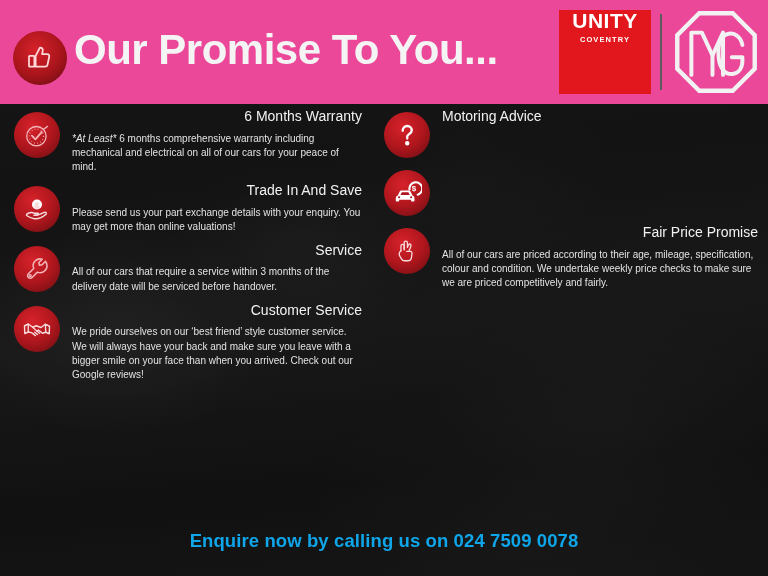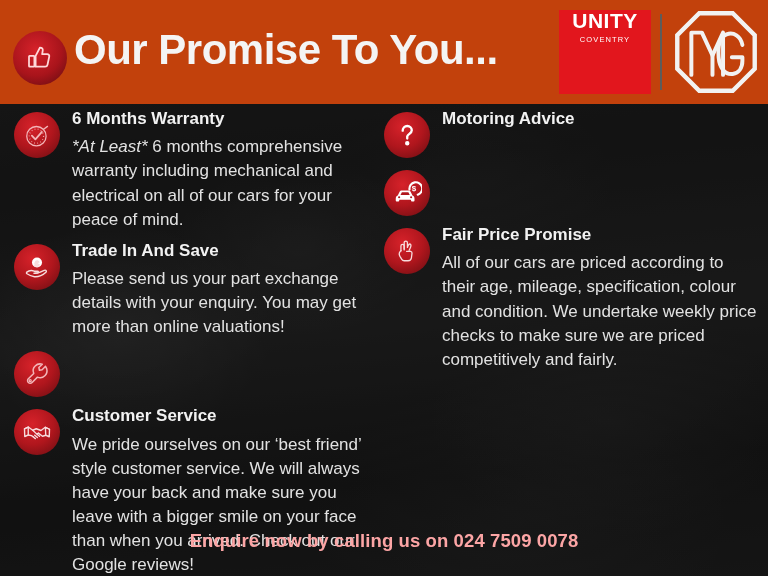--- a/index.html
+++ b/index.html
@@ -33,21 +33,21 @@
   #bg-dim {
     position: absolute;
     inset: 0;
     background: rgba(10,10,10,0.42);
   }
   
   #header {
     position: absolute;
     left: 0; top: 0;
     width: 768px; height: 104px;
-    background: #c2410c;
+    background: #ec4899;
     display: flex;
     align-items: center;
   }
   #header-thumb {
     position: absolute;
     left: 13px; top: 31px;
     width: 54px; height: 54px;
     border-radius: 50%;
     background: radial-gradient(circle at 42% 35%, #d6222a 0%, #a8141b 55%, #5d0c10 100%);
     display: flex; align-items: center; justify-content: center;
@@ -73,21 +73,21 @@
   #unity-word {
     color: #ffffff;
     font-size: 21px;
     font-weight: bold;
     letter-spacing: 0.5px;
     line-height: 1;
   }
   #unity-sub {
     color: #ffffff;
     font-size: 7.5px;
-    font-weight: normal;
+    font-weight: bold;
     letter-spacing: 1.1px;
     margin-top: 5px;
     line-height: 1;
   }
   #logo-divider {
     position: absolute;
     left: 660px; top: 14px;
     width: 1.5px; height: 76px;
     background: #5c5c5c;
   }
@@ -122,42 +122,43 @@
     background: radial-gradient(circle at 40% 32%, #d6222a 0%, #b0161d 50%, #660d11 100%);
     display: flex;
     align-items: center;
     justify-content: center;
   }
   .promise-text {
     margin-left: 12px;
     padding-right: 10px;
   }
   .promise-title {
-    font-size: 17px;
-    font-weight: bold;
+    font-size: 14px;
+    font-weight: normal;
     color: #f2f2f2;
     line-height: 1.25;
     margin-bottom: 6px;
+    text-align: right;
   }
   .promise-body {
-    font-size: 17px;
+    font-size: 10px;
     color: #e2e2e2;
     line-height: 1.42;
   }
   .promise-body em {
     font-style: italic;
   }
   #footer-cta {
     position: absolute;
     left: 0; top: 530px;
     width: 768px;
     text-align: center;
     font-size: 18.5px;
     font-weight: bold;
-    color: #fca5a5;
+    color: #0ea5e9;
     letter-spacing: 0.1px;
   }
 </style>
 </head>
 <body>
 
 <div id="page">
 
   <div id="bg-texture"></div>
   <div id="bg-dim"></div>
@@ -221,20 +222,24 @@
         <div class="promise-body">Please send us your part exchange details with your enquiry. You may get more than online valuations!</div>
       </div>
     </div>
 
     <div class="promise">
       <div class="badge">
         <svg width="28" height="28" viewBox="0 0 24 24" fill="none" stroke="#f3b5b8" stroke-width="1.3" stroke-linecap="round" stroke-linejoin="round">
           <path d="M19.3 5.4 L16.4 8.3 L14.1 8.8 L13.6 6.5 L16.5 3.6 C14.3 3 11.9 3.6 10.4 5.2 C8.7 6.9 8.3 9.4 9.2 11.5 L4.6 16.1 C3.7 17 3.7 18.4 4.6 19.3 C5.5 20.2 6.9 20.2 7.8 19.3 L12.4 14.7 C14.5 15.6 17 15.2 18.7 13.5 C20.3 12 20.9 9.6 20.3 7.4 Z"></path>
           <circle cx="6.2" cy="17.7" r="0.9" stroke-width="1"></circle>
         </svg>
+      </div>
+      <div class="promise-text">
+        <div class="promise-title">Service</div>
+        <div class="promise-body">All of our cars that require a service within 3 months of the delivery date will be serviced before handover.</div>
       </div>
     </div>
 
     <div class="promise">
       <div class="badge">
         <svg width="30" height="30" viewBox="0 0 24 24" fill="none" stroke="#f7dcdd" stroke-width="1.1" stroke-linecap="round" stroke-linejoin="round">
           <path d="M2 9.5 L5 8 L8.6 10.6 L11.4 9.4 L15.2 10.8 L18.6 8.2 L22 9.8"></path>
           <path d="M5 8 L5 14.4 L2.2 15.6 L2 9.5 Z"></path>
           <path d="M18.7 8.2 L19 14.6 L21.8 15.8 L22 9.8 Z"></path>
           <path d="M8.6 10.6 L11 12.9 C11.6 13.5 12.5 13.5 13.1 12.9"></path>

